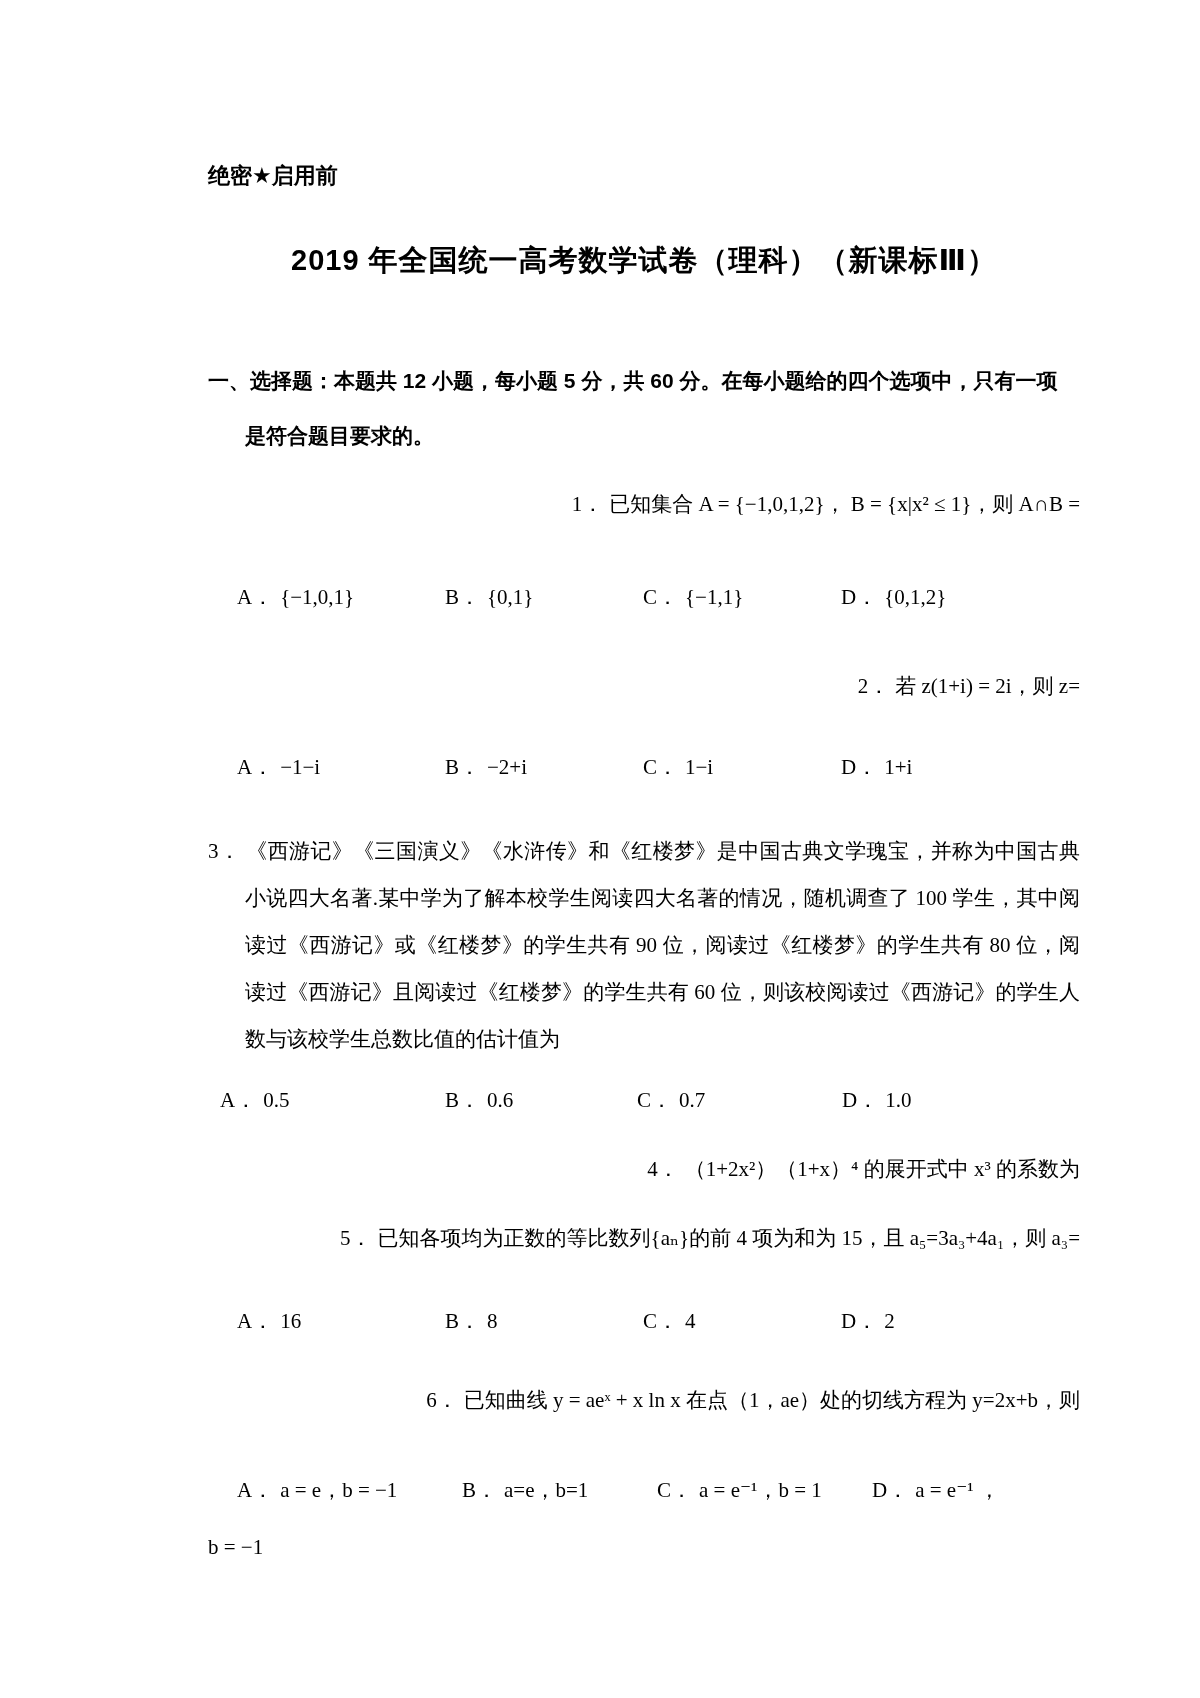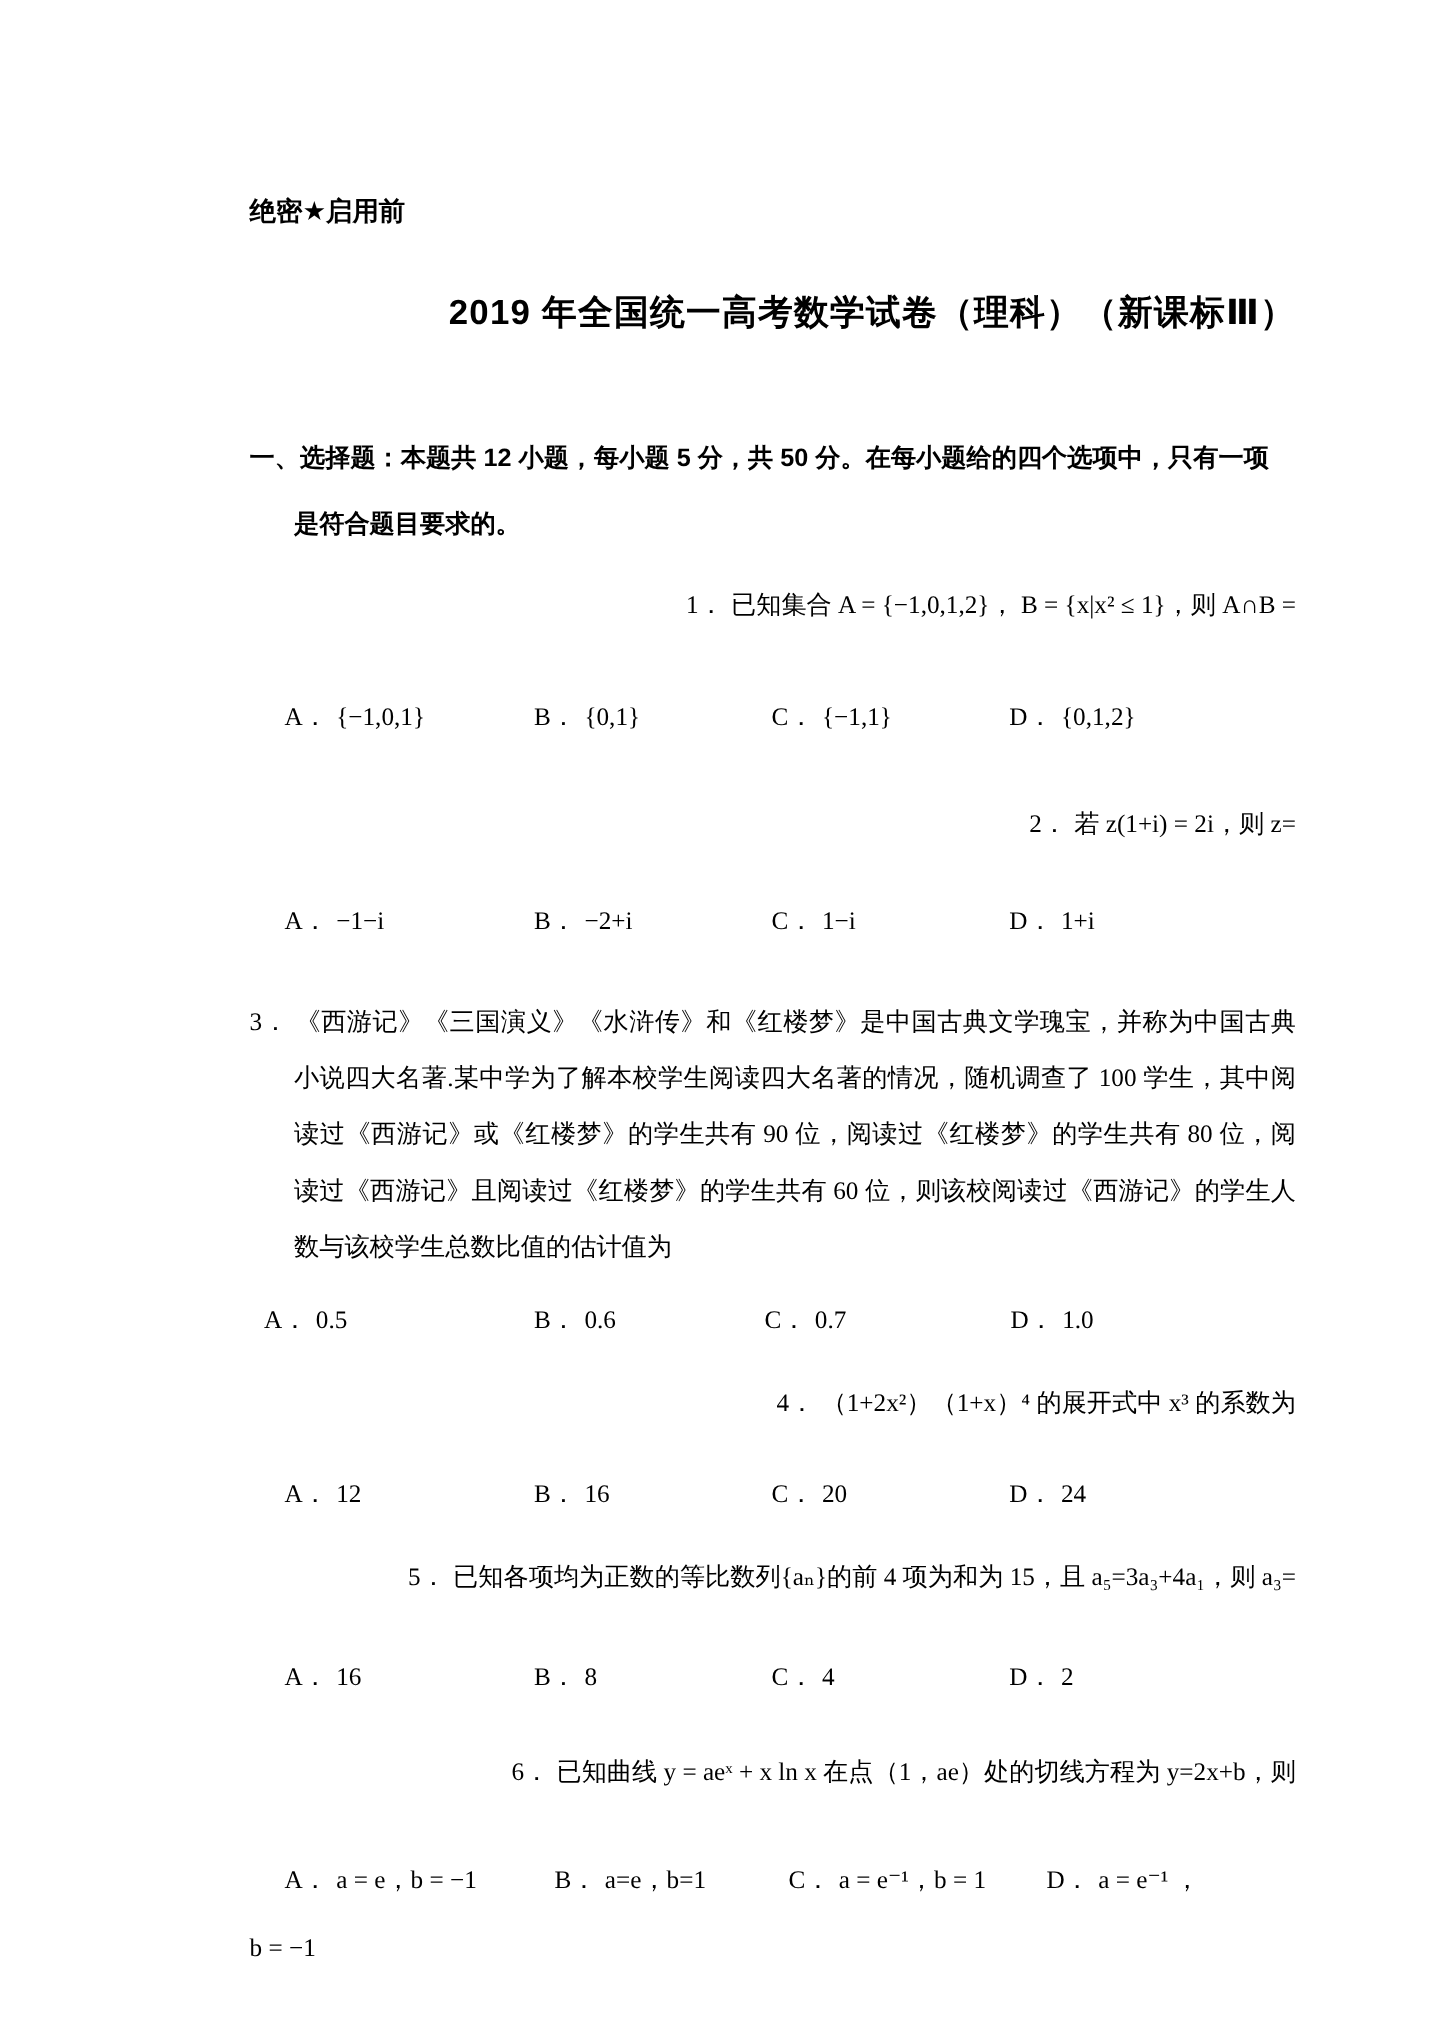--- a/index.html
+++ b/index.html
@@ -15,21 +15,21 @@
     overflow:hidden;
   }
   .content { margin-left:168px; width:872px; }
   .security {
     padding-top:145px;
     font-family:"Liberation Sans","DejaVu Sans",sans-serif;
     font-weight:bold; font-size:22px;
   }
   .title {
     margin-top:50px;
-    text-align:right;
+    text-align:center;
     font-family:"Liberation Sans","DejaVu Sans",sans-serif;
     font-weight:bold; font-size:29px;
     letter-spacing:1px;
   }
   .section-l1 {
     margin-top:86px;
     font-family:"Liberation Sans","DejaVu Sans",sans-serif;
     font-weight:bold; font-size:21px;
     text-align:justify;
   }
@@ -62,21 +62,21 @@
 </head>
 <body>
 
 <div class="page">
   <div class="content">
 
     <div class="security">绝密★启用前</div>
 
     <div class="title">2019 年全国统一高考数学试卷（理科）（新课标Ⅲ）</div>
 
-    <div class="section-l1">一、选择题：本题共 12 小题，每小题 5 分，共 50 分。在每小题给的四个选项中，只有一项</div>
+    <div class="section-l1">一、选择题：本题共 12 小题，每小题 5 分，共 60 分。在每小题给的四个选项中，只有一项</div>
     <div class="section-l2">是符合题目要求的。</div>
 
     <div>
       <p class="stem mt40"><span class="qnum">1．</span><span>已知集合 A = {−1,0,1,2}， B = {x|x² ≤ 1}，则 A∩B =</span></p>
       <div class="options mt65">
         <span class="opt"><span class="opt-label">A．</span><span>{−1,0,1}</span></span>
         <span class="opt"><span class="opt-label">B．</span><span>{0,1}</span></span>
         <span class="opt"><span class="opt-label">C．</span><span>{−1,1}</span></span>
         <span class="opt"><span class="opt-label">D．</span><span>{0,1,2}</span></span>
       </div>
@@ -97,26 +97,20 @@
       <div class="options shift mt23">
         <span class="opt"><span class="opt-label">A．</span><span>0.5</span></span>
         <span class="opt"><span class="opt-label">B．</span><span>0.6</span></span>
         <span class="opt"><span class="opt-label">C．</span><span>0.7</span></span>
         <span class="opt"><span class="opt-label">D．</span><span>1.0</span></span>
       </div>
     </div>
 
     <div>
       <p class="stem mt41"><span class="qnum">4．</span><span>（1+2x²）（1+x）⁴ 的展开式中 x³ 的系数为</span></p>
-      <div class="options mt48">
-        <span class="opt"><span class="opt-label">A．</span><span>12</span></span>
-        <span class="opt"><span class="opt-label">B．</span><span>16</span></span>
-        <span class="opt"><span class="opt-label">C．</span><span>20</span></span>
-        <span class="opt"><span class="opt-label">D．</span><span>24</span></span>
-      </div>
     </div>
 
     <div>
       <p class="stem mt41"><span class="qnum">5．</span><span>已知各项均为正数的等比数列{aₙ}的前 4 项为和为 15，且 a₅=3a₃+4a₁，则 a₃=</span></p>
       <div class="options mt55">
         <span class="opt"><span class="opt-label">A．</span><span>16</span></span>
         <span class="opt"><span class="opt-label">B．</span><span>8</span></span>
         <span class="opt"><span class="opt-label">C．</span><span>4</span></span>
         <span class="opt"><span class="opt-label">D．</span><span>2</span></span>
       </div>

